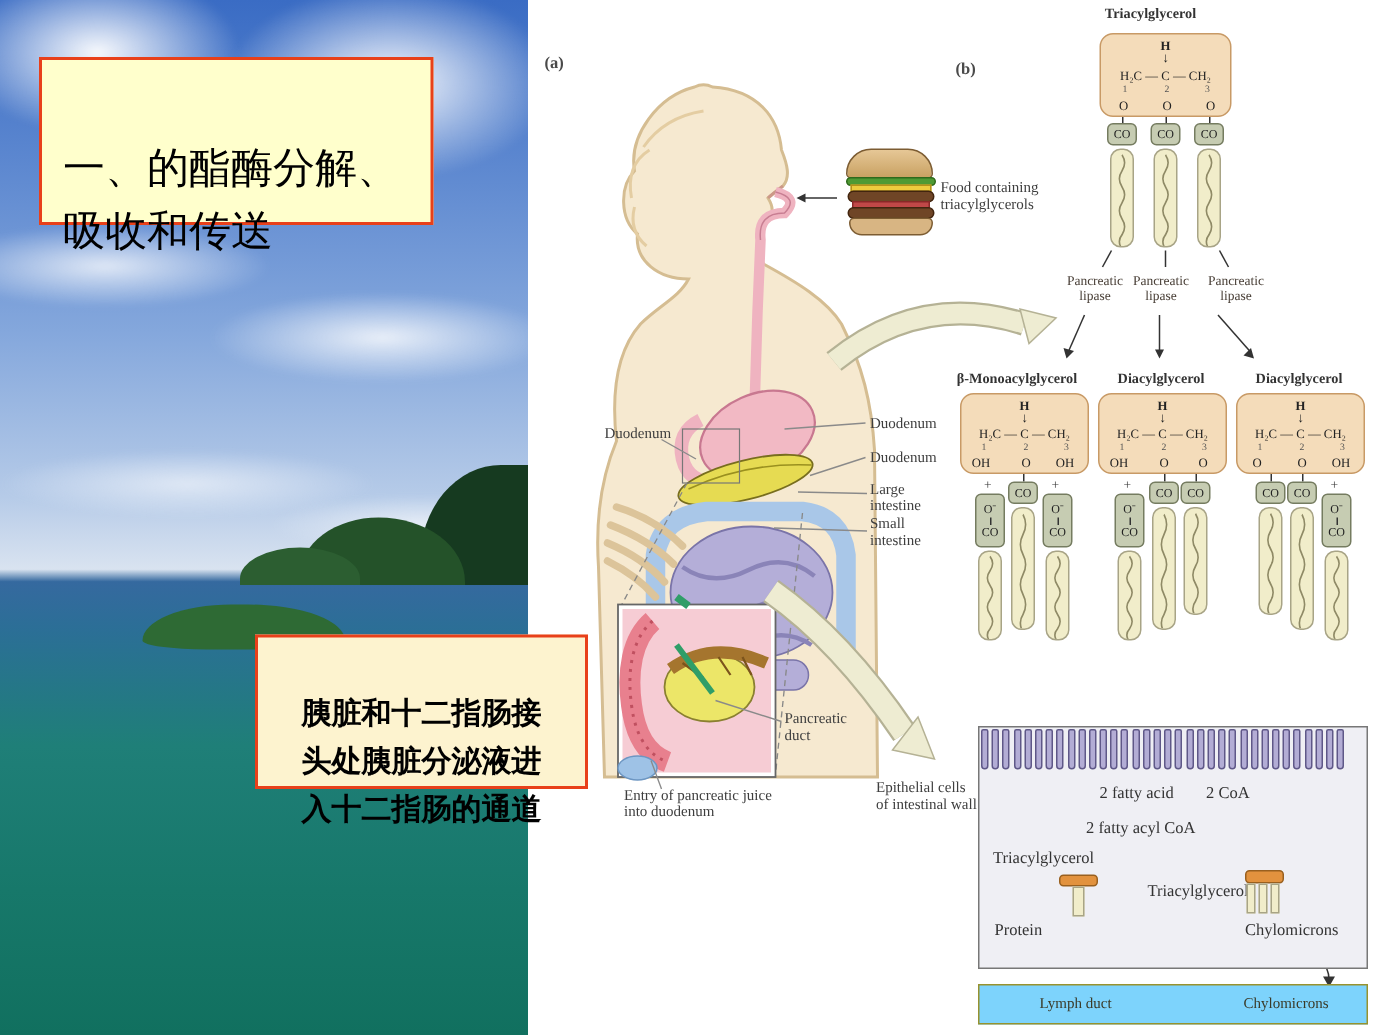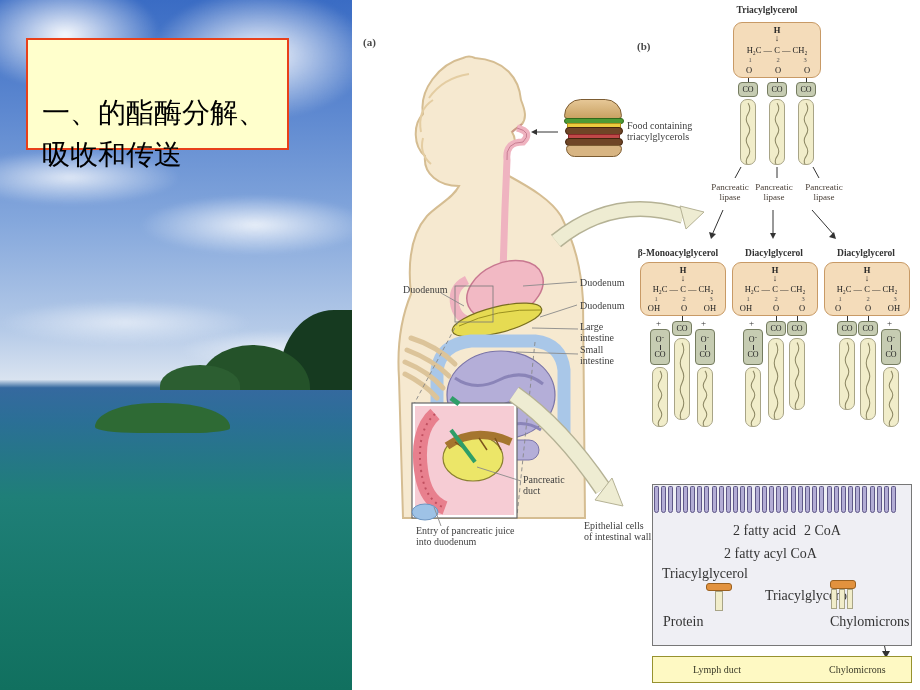--- a/index.html
+++ b/index.html
@@ -47,22 +47,22 @@
   .sF{position:absolute;left:0;right:0;text-align:center;font-size:8.5px;color:#222;letter-spacing:0;}
   .sN{position:absolute;font-size:6.5px;color:#555;width:10px;text-align:center;}
   .sG{position:absolute;font-size:8.5px;color:#222;width:20px;text-align:center;}
 
   
   .cellbox{position:absolute;left:652px;top:484px;width:260px;height:162px;background:#efeff4;
     border:1px solid #777;box-sizing:border-box;}
   .villi{position:absolute;left:654px;top:486px;width:256px;height:29px;display:flex;gap:2.2px;overflow:hidden;}
   .villus{width:5px;height:27px;background:#b3add5;border:1px solid #5f5888;
     border-radius:3px 3px 5px 5px;flex:none;box-sizing:border-box;}
-  .clab{position:absolute;font-size:14px;color:#333;text-align:center;}
-  .band{position:absolute;left:652px;top:656px;width:260px;height:27px;background:#fef9c3;
+  .clab{position:absolute;font-size:11px;color:#333;text-align:center;}
+  .band{position:absolute;left:652px;top:656px;width:260px;height:27px;background:#7dd3fc;
     border:1px solid #97922e;box-sizing:border-box;}
   .bandlab{position:absolute;font-size:10px;color:#3a3a28;top:7px;}
   .cap{position:absolute;background:#e2923e;border:1px solid #99601f;border-radius:3px;box-sizing:border-box;}
   .mintail{position:absolute;background:#f1edca;border:1px solid #a8a486;box-sizing:border-box;}
 
   
   .burger{position:absolute;left:564px;top:99px;width:60px;}
   .burger div{box-sizing:border-box;}
   .bun-top{width:58px;height:20px;background:linear-gradient(#e6c796,#c9a263);border:1px solid #7c5c32;border-radius:26px 26px 5px 5px;}
   .lettuce{width:60px;height:6px;background:#4e9a34;border:1px solid #2f6a1c;border-radius:3px;margin:-1px 0 0 0;}
@@ -444,14 +444,19 @@
 
   <div class="band">
     <span class="bandlab" style="left:40px">Lymph duct</span>
     <span class="bandlab" style="left:176px">Chylomicrons</span>
   </div>
 
   <div class="abs titlebox">
     <span>一、的酯酶分解、
 吸收和传送</span>
   </div>
+  <div class="abs ductbox">
+    <span>胰脏和十二指肠接
+头处胰脏分泌液进
+入十二指肠的通道</span>
+  </div>
 
 </div>
 
 </body></html>

